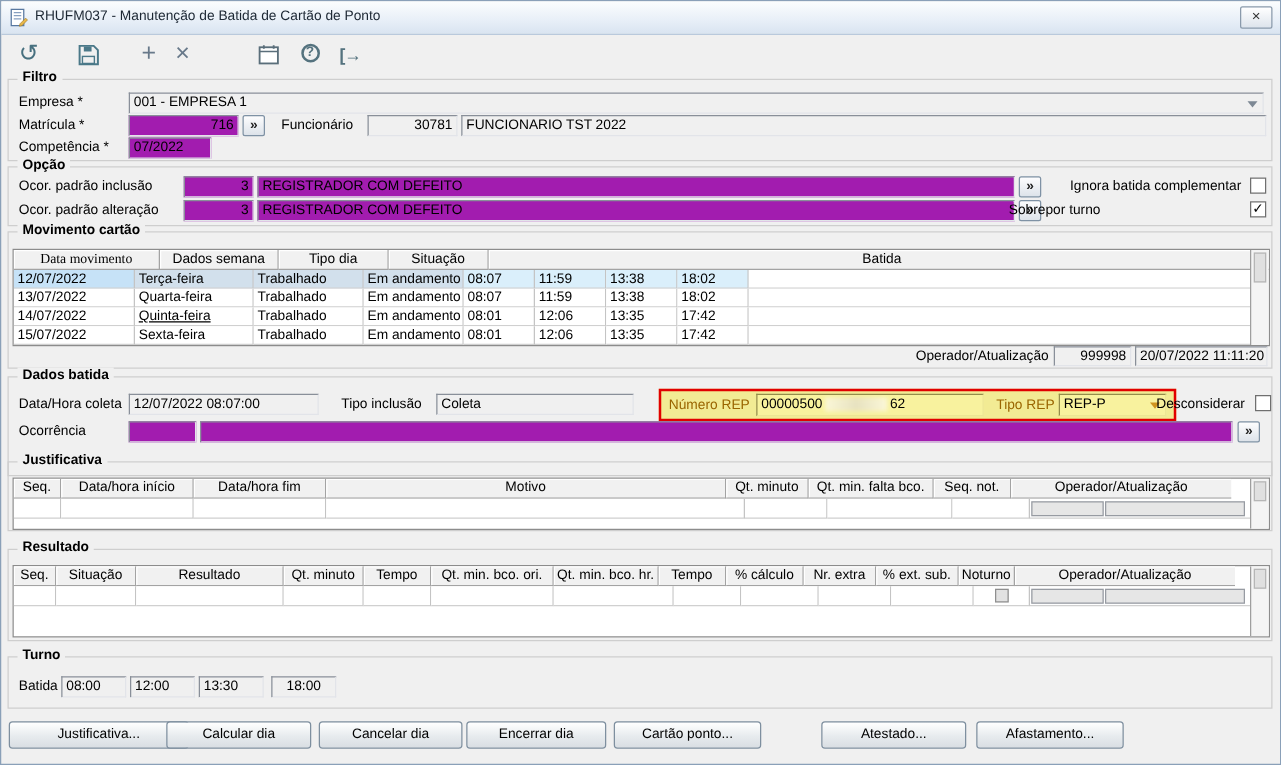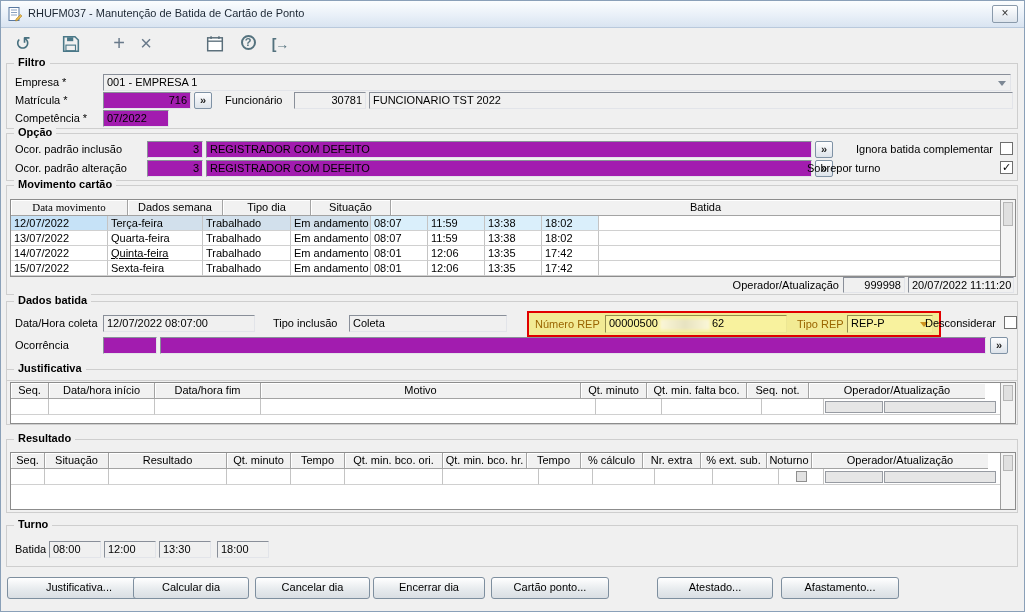--- a/index.html
+++ b/index.html
@@ -319,21 +319,21 @@
         </div>
     </div>
   </div>
 
   <div class="group" style="left:5px;top:524px;width:1012px;height:42px;">
     <span class="legend">Turno</span>
     <span class="lbl" style="left:8px;top:17px;">Batida</span>
     <div class="field dis" style="left:42px;top:15px;width:52px;">08:00</div>
     <div class="field dis" style="left:97px;top:15px;width:52px;">12:00</div>
     <div class="field dis" style="left:152px;top:15px;width:52px;">13:30</div>
-    <div class="field dis" style="left:210px;top:15px;width:52px;">18:00</div>
+    <div class="field dis" style="left:210px;top:15px;width:52px;text-align:center;">18:00</div>
   </div>
 
   <div class="btn" style="left:6px;width:144px;">Justificativa...</div>
   <div class="btn" style="left:132px;width:116px;">Calcular dia</div>
   <div class="btn" style="left:254px;width:115px;">Cancelar dia</div>
   <div class="btn" style="left:372px;width:112px;">Encerrar dia</div>
   <div class="btn" style="left:490px;width:118px;">Cartão ponto...</div>
   <div class="btn" style="left:656px;width:116px;">Atestado...</div>
   <div class="btn" style="left:780px;width:118px;">Afastamento...</div>
 

